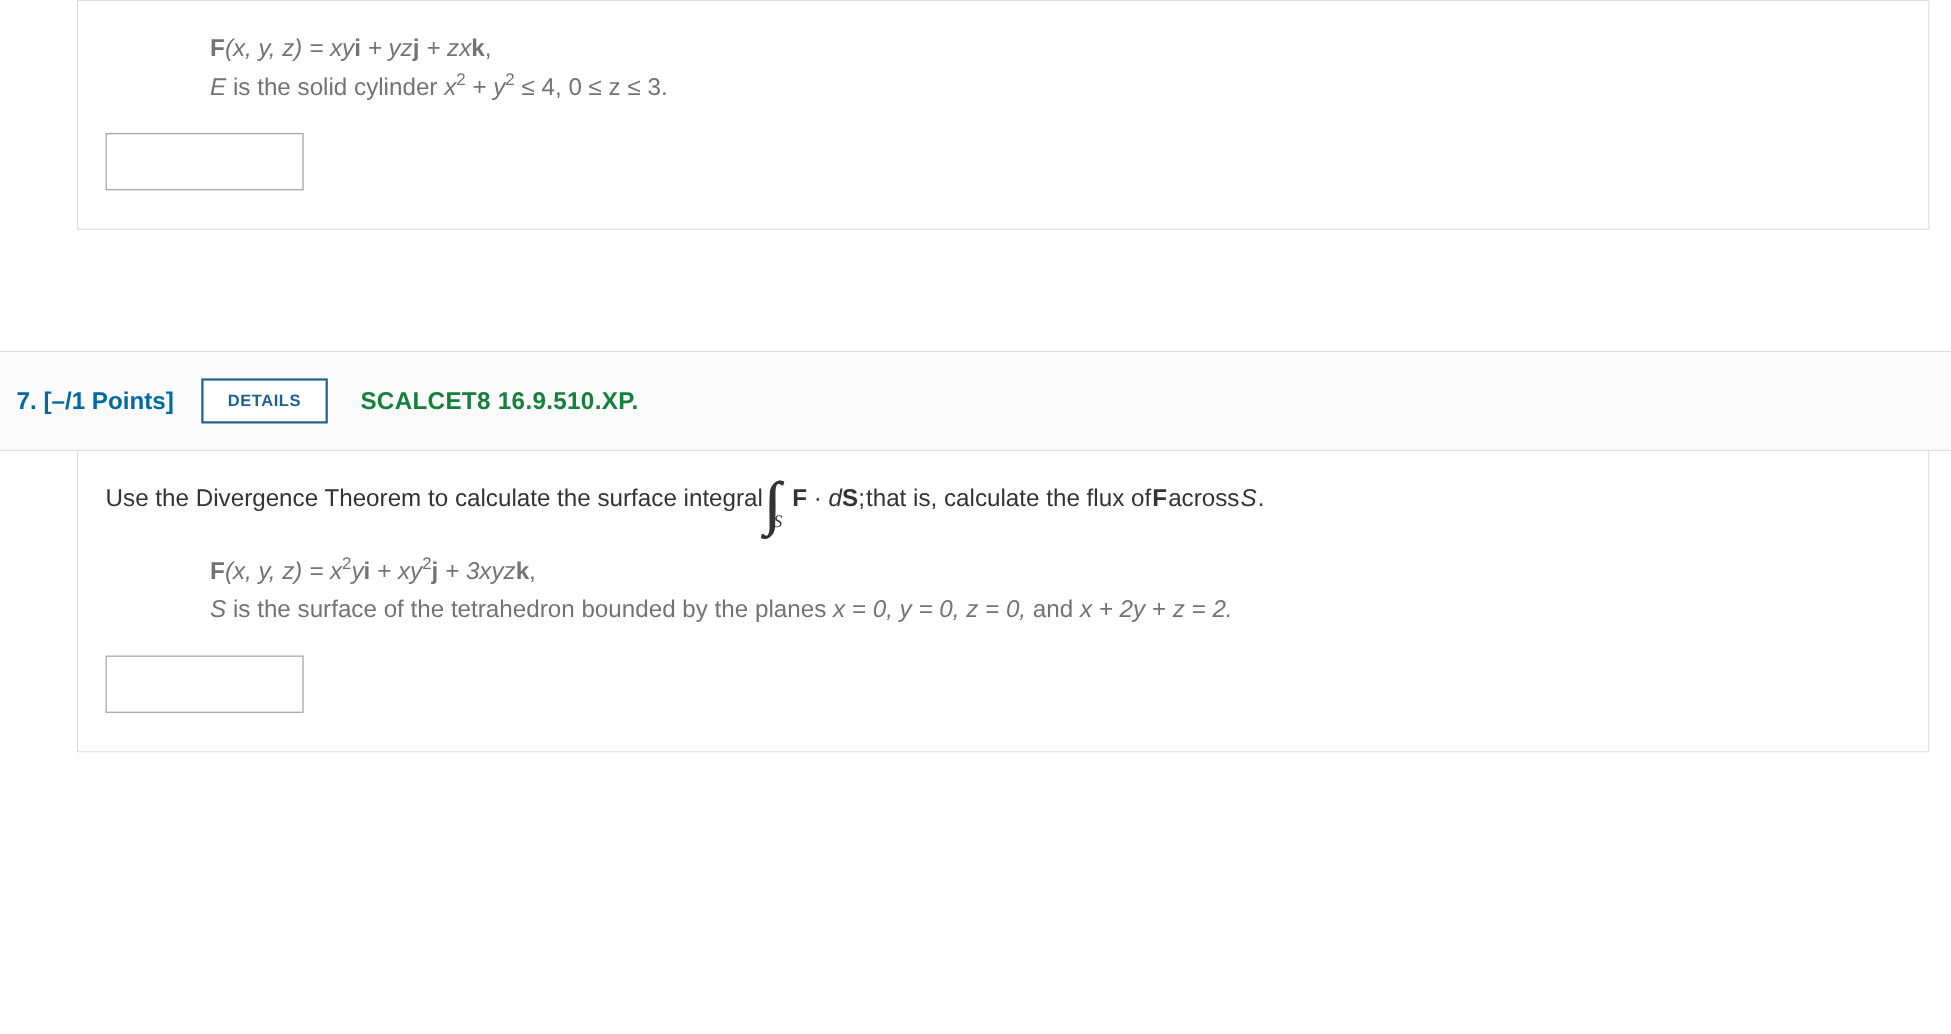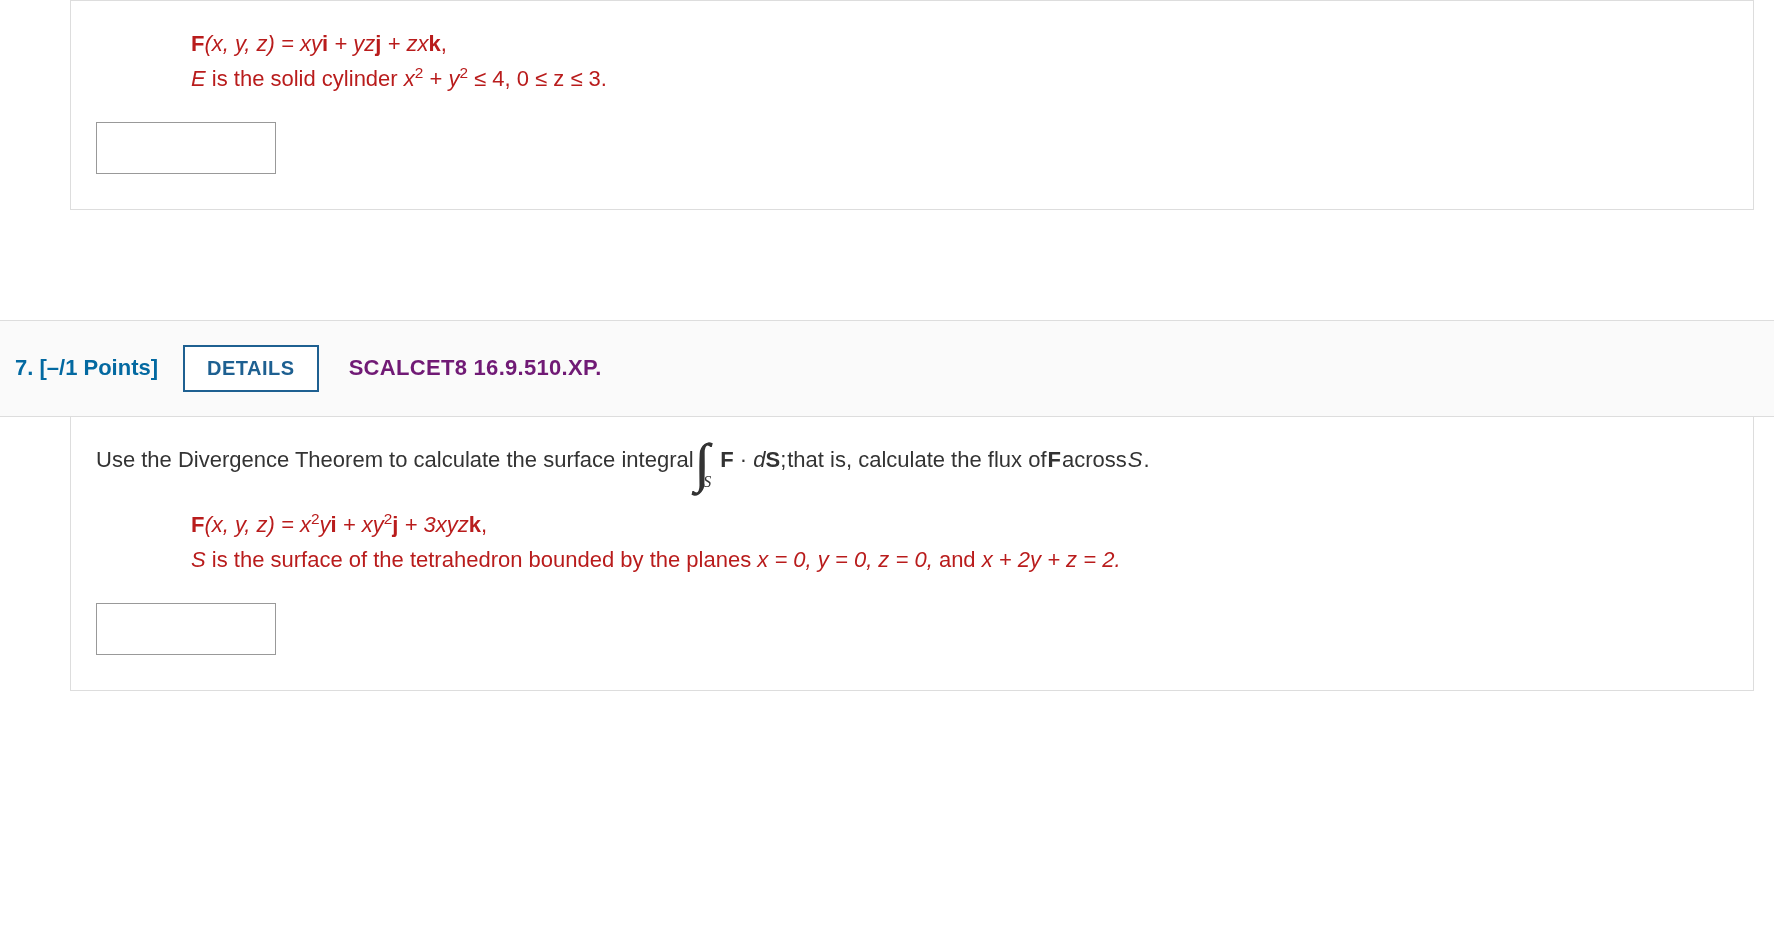--- a/index.html
+++ b/index.html
@@ -27,21 +27,21 @@
     margin-right: 20px;
   }
   .prompt {
     margin-bottom: 18px;
   }
   .indented {
     margin-left: 95px;
   }
   .math-line {
     font-size: 22px;
-    color: #b91c1c;
+    color: #737373;
   }
   .bold { font-weight: bold; }
   .italic { font-style: italic; }
   sup { font-size: 0.7em; vertical-align: super; }
   .answer-input {
     width: 180px;
     height: 52px;
     border: 1px solid #999;
     margin-top: 25px;
     background: #fff;
@@ -61,31 +61,31 @@
   .q-number {
     font-weight: bold;
     color: #0369a1;
     margin-right: 25px;
     margin-left: 5px;
   }
   .details-btn {
     border: 2px solid #1e6091;
     background: #fff;
     color: #1e6091;
-    font-size: 20px;
+    font-size: 15px;
     font-weight: 600;
     padding: 10px 22px;
     letter-spacing: 0.5px;
     cursor: pointer;
     font-family: inherit;
   }
   .source-ref {
     font-weight: bold;
     margin-left: 30px;
-    color: #701a75;
+    color: #15803d;
     letter-spacing: 0.3px;
   }
   .flux-line {
     display: flex;
     align-items: center;
     flex-wrap: wrap;
     gap: 1px;
   }
   .integral-symbol {
     font-family: 'Times New Roman', serif;

